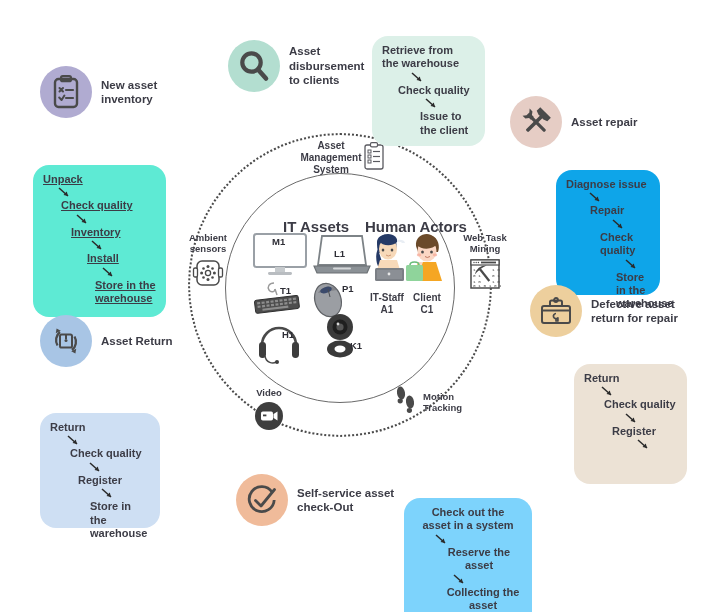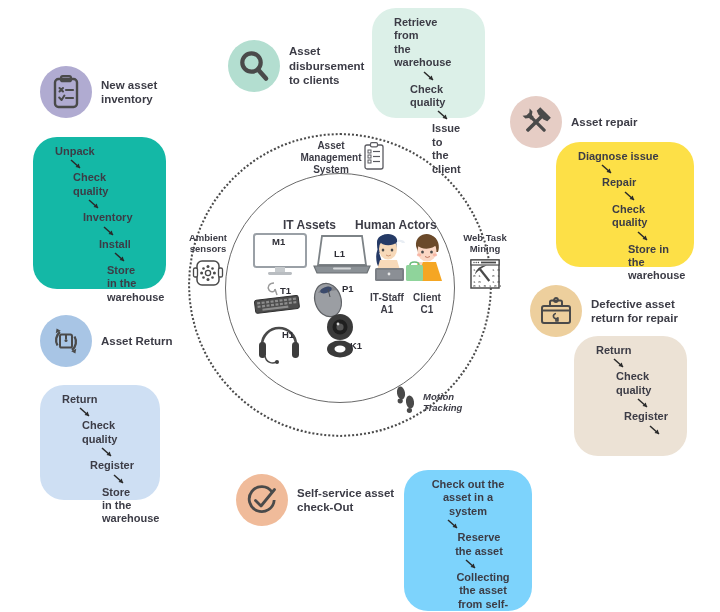--- a/index.html
+++ b/index.html
@@ -9,23 +9,24 @@
     font-family:"Liberation Sans", sans-serif;
     color:#3c3c46;
     position:relative;
     overflow:hidden;
   }
   .canvas{position:absolute;left:0;top:0;width:720px;height:612px;}
 
   
   .panel{
     position:absolute;
-    border-radius:24px;
+    border-radius:16px;
     box-sizing:border-box;
-    padding:8px 22px;
+    padding:8px 10px;
+    margin-top:28px;
   }
   .step{
     font-size:11px;
     font-weight:bold;
     line-height:1.22;
     color:#3c3c46;
     white-space:pre-line;
     position:relative;
   }
   .arrow-svg{display:block;}
@@ -59,21 +60,21 @@
     box-sizing:border-box;
   }
 
   .node{position:absolute;text-align:center;}
   .node-label{
     font-size:10px;font-weight:bold;line-height:1.2;
     white-space:pre-line;color:#3c3c46;
   }
   .node-label.sm{font-size:9.5px;}
   .group-title{
-    position:absolute;font-size:12px;font-weight:bold;color:#3c3c46;
+    position:absolute;font-size:15px;font-weight:bold;color:#3c3c46;
     white-space:nowrap;
   }
   .asset-tag{
     position:absolute;font-size:9.5px;font-weight:bold;color:#2e2e36;
   }
   .icon-wrap{display:flex;justify-content:center;align-items:center;}
 </style>
 </head>
 <body>
 
@@ -94,21 +95,21 @@
       <rect x="5" y="8" width="3" height="3" fill="none" stroke="#5a5a60" stroke-width="1"></rect>
       <rect x="5" y="13" width="3" height="3" fill="none" stroke="#5a5a60" stroke-width="1"></rect>
       <rect x="5" y="18" width="3" height="3" fill="none" stroke="#5a5a60" stroke-width="1"></rect>
       <line x1="10" y1="9.5" x2="17" y2="9.5" stroke="#5a5a60" stroke-width="1.2"></line>
       <line x1="10" y1="14.5" x2="17" y2="14.5" stroke="#5a5a60" stroke-width="1.2"></line>
       <line x1="10" y1="19.5" x2="17" y2="19.5" stroke="#5a5a60" stroke-width="1.2"></line>
     </svg>
   </div>
 
   <div class="group-title" style="left:283px;top:218px;">IT Assets</div>
-  <div class="group-title" style="left:355px;top:218px;">Human Actors</div>
+  <div class="group-title" style="left:365px;top:218px;">Human Actors</div>
 
   <div style="position:absolute;left:253px;top:233px;">
     <svg width="54" height="44" viewBox="0 0 54 44">
       <rect x="1" y="1" width="52" height="33" rx="2.5" fill="#ffffff" stroke="#9aa0a6" stroke-width="2"></rect>
       <rect x="4" y="4" width="46" height="27" fill="#ffffff"></rect>
       <rect x="22" y="34" width="10" height="5" fill="#c6cacd"></rect>
       <rect x="15" y="39" width="24" height="3" rx="1.4" fill="#b9bdc1"></rect>
     </svg>
   </div>
   <div class="asset-tag" style="left:272px;top:236px;">M1</div>
@@ -271,22 +272,33 @@
         <circle cx="9.6" cy="15" r="1.5" fill="#4a4a4a"></circle>
           <circle cx="22.4" cy="15" r="1.5" fill="#4a4a4a"></circle>
         <circle cx="11.5" cy="10.5" r="1.3" fill="#4a4a4a"></circle>
           <circle cx="20.5" cy="10.5" r="1.3" fill="#4a4a4a"></circle>
         <circle cx="11.5" cy="19.5" r="1.3" fill="#4a4a4a"></circle>
           <circle cx="20.5" cy="19.5" r="1.3" fill="#4a4a4a"></circle>
       </svg>
     </div>
   </div>
 
-
-  <div class="node" style="left:393px;top:385px;width:70px;display:flex;align-items:center;gap:4px;font-style:italic;">
+  <div class="node" style="left:245px;top:387px;width:48px;">
+    <div class="node-label sm">Video</div>
+    <div class="icon-wrap" style="margin-top:3px;">
+      <svg width="30" height="30" viewBox="0 0 30 30">
+        <circle cx="15" cy="15" r="14" fill="#3e3e3e"></circle>
+        <rect x="7" y="10.5" width="12" height="9" rx="1.8" fill="#ffffff"></rect>
+        <path d="M19.5 13 L23.5 10.5 L23.5 19.5 L19.5 17 Z" fill="#ffffff"></path>
+        <rect x="9" y="13.5" width="3.4" height="1.8" fill="#3e3e3e"></rect>
+      </svg>
+    </div>
+  </div>
+
+  <div class="node" style="left:393px;top:385px;width:70px;display:flex;align-items:center;gap:4px;">
     <div class="icon-wrap">
       <svg width="26" height="34" viewBox="0 0 26 34">
         <ellipse cx="8" cy="8" rx="4" ry="6.5" fill="#4a4a4a" transform="rotate(-10 8 8)"></ellipse>
         <ellipse cx="7.2" cy="16" rx="2.6" ry="2.4" fill="#4a4a4a"></ellipse>
         <ellipse cx="17" cy="17" rx="4" ry="6.5" fill="#4a4a4a" transform="rotate(-8 17 17)"></ellipse>
         <ellipse cx="16.4" cy="25.5" rx="2.6" ry="2.4" fill="#4a4a4a"></ellipse>
       </svg>
     </div>
     <div class="node-label sm" style="text-align:left;">Motion
 Tracking</div>
@@ -299,21 +311,21 @@
         <rect x="10" y="1.2" width="10" height="5" rx="1.8" fill="none" stroke="#4a4a4a" stroke-width="2.2"></rect>
         <path d="M8.5 13 L12 16.5 M12 13 L8.5 16.5" stroke="#4a4a4a" stroke-width="2" stroke-linecap="round"></path>
         <line x1="15" y1="15" x2="22" y2="15" stroke="#4a4a4a" stroke-width="2.2" stroke-linecap="round"></line>
         <path d="M8.2 22.5 L10.6 25 L13.4 20.5" fill="none" stroke="#4a4a4a" stroke-width="2" stroke-linecap="round" stroke-linejoin="round"></path>
         <line x1="15" y1="23" x2="22" y2="23" stroke="#4a4a4a" stroke-width="2.2" stroke-linecap="round"></line>
       </svg>
     </div>
     <div class="cat-label">New asset
 inventory</div>
   </div>
-  <div class="panel" style="left:33px;top:137px;width:133px;height:152px;background:#14b8a6;">
+  <div class="panel" style="left:33px;top:137px;width:133px;height:152px;background:#5eead4;text-decoration:underline;">
     <div class="step" style="margin-left:0px;">Unpack</div>
     <svg class="arrow-svg" style="margin-left:14px;" width="18" height="13" viewBox="0 0 18 13">
         <line x1="2" y1="2" x2="11" y2="10" stroke="#2a2a2a" stroke-width="1.5"></line>
         <path d="M11 10 L6.5 9 L9.8 5.6 Z" fill="#2a2a2a"></path>
       </svg>
     <div class="step" style="margin-left:18px;">Check quality</div>
     <svg class="arrow-svg" style="margin-left:32px;" width="18" height="13" viewBox="0 0 18 13">
         <line x1="2" y1="2" x2="11" y2="10" stroke="#2a2a2a" stroke-width="1.5"></line>
         <path d="M11 10 L6.5 9 L9.8 5.6 Z" fill="#2a2a2a"></path>
       </svg>
@@ -366,21 +378,21 @@
           <path d="M9.5 3.5 L24.5 3.5 L24.5 8.5 L20.5 10 L13.5 10 L9.5 8.5 Z" fill="#4a4a4a"></path>
         </g>
         <g transform="rotate(-45 17 17)">
           <rect x="15.4" y="11" width="3.2" height="19" rx="1.2" fill="#4a4a4a"></rect>
           <path d="M12 3 L12 7 L15 9.2 L15 12 L19 12 L19 9.2 L22 7 L22 3 L19 5.6 L15 5.6 Z" fill="#4a4a4a"></path>
         </g>
       </svg>
     </div>
     <div class="cat-label">Asset repair</div>
   </div>
-  <div class="panel" style="left:556px;top:142px;width:138px;height:125px;background:#fde047;">
+  <div class="panel" style="left:556px;top:142px;width:104px;height:125px;background:#0ea5e9;">
     <div class="step" style="margin-left:0px;">Diagnose issue</div>
     <svg class="arrow-svg" style="margin-left:22px;" width="18" height="13" viewBox="0 0 18 13">
         <line x1="2" y1="2" x2="11" y2="10" stroke="#2a2a2a" stroke-width="1.5"></line>
         <path d="M11 10 L6.5 9 L9.8 5.6 Z" fill="#2a2a2a"></path>
       </svg>
     <div class="step" style="margin-left:24px;">Repair</div>
     <svg class="arrow-svg" style="margin-left:45px;" width="18" height="13" viewBox="0 0 18 13">
         <line x1="2" y1="2" x2="11" y2="10" stroke="#2a2a2a" stroke-width="1.5"></line>
         <path d="M11 10 L6.5 9 L9.8 5.6 Z" fill="#2a2a2a"></path>
       </svg>

